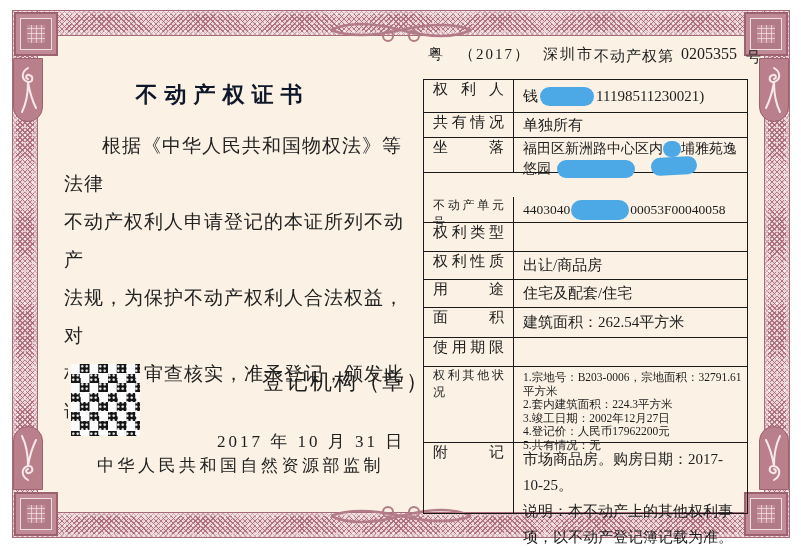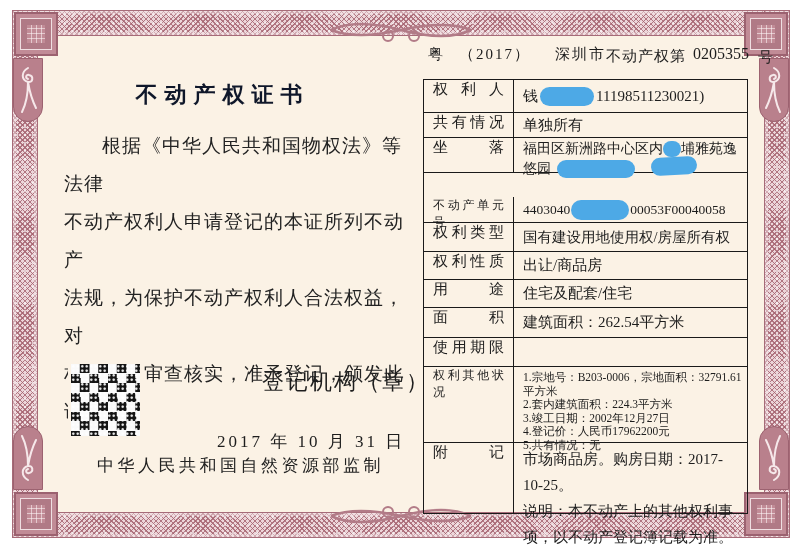--- a/index.html
+++ b/index.html
@@ -58,21 +58,21 @@
   .flourish.f-bot { bottom:18px; }
 
   
   .content { position:absolute; inset:0; z-index:5; color:#1d1d1d; }
 
   .hdr {
     position:absolute; left:428px; top:45px; width:330px;
     display:flex; align-items:baseline; font-size:15px; white-space:nowrap;
   }
   .hdr .h-province { margin-right:16px; }
-  .hdr .h-year     { margin-right:24px; letter-spacing:2px; }
+  .hdr .h-year     { margin-right:12px; letter-spacing:2px; }
   .hdr .h-city     { letter-spacing:2px; }
   .hdr .h-doctype  { margin-right:7px;  letter-spacing:1px; position:relative; top:2px; }
   .hdr .h-serial   { margin-right:9px;  font-size:16px; }
   .hdr .h-suffix   { position:relative; top:3px; }
 
   .cert-title {
     position:absolute; left:60px; top:80px; width:325px;
     text-align:center; font-size:22px; font-weight:700; letter-spacing:7px;
     color:#0f172a;
   }
@@ -256,23 +256,20 @@
           <span>4403040</span>
             <span class="rd r-unit"></span>
             <span>00053F00040058</span>
         </div>
       </div>
 
       <div class="trow h-r4">
         <div class="tlab">
             <span>权利类型</span>
           </div>
-        <div class="tval v145">
-            <span>国有建设用地使用权/房屋所有权</span>
-          </div>
       </div>
 
       <div class="trow h-r5">
         <div class="tlab">
             <span>权利性质</span>
           </div>
         <div class="tval">
             <span>出让/商品房</span>
           </div>
       </div>

